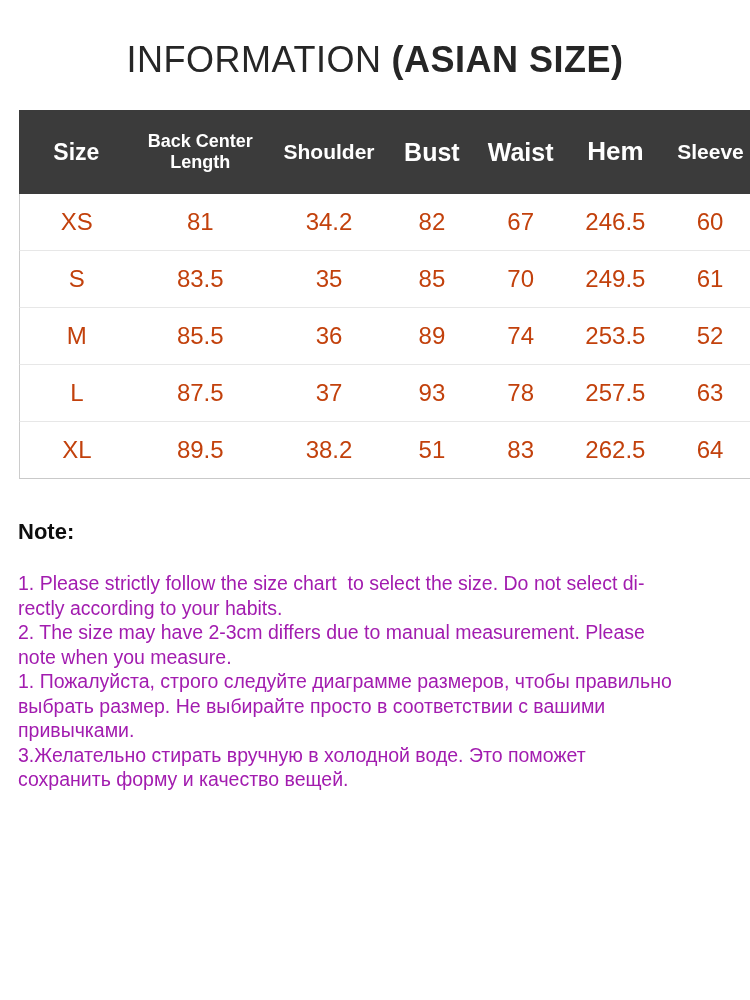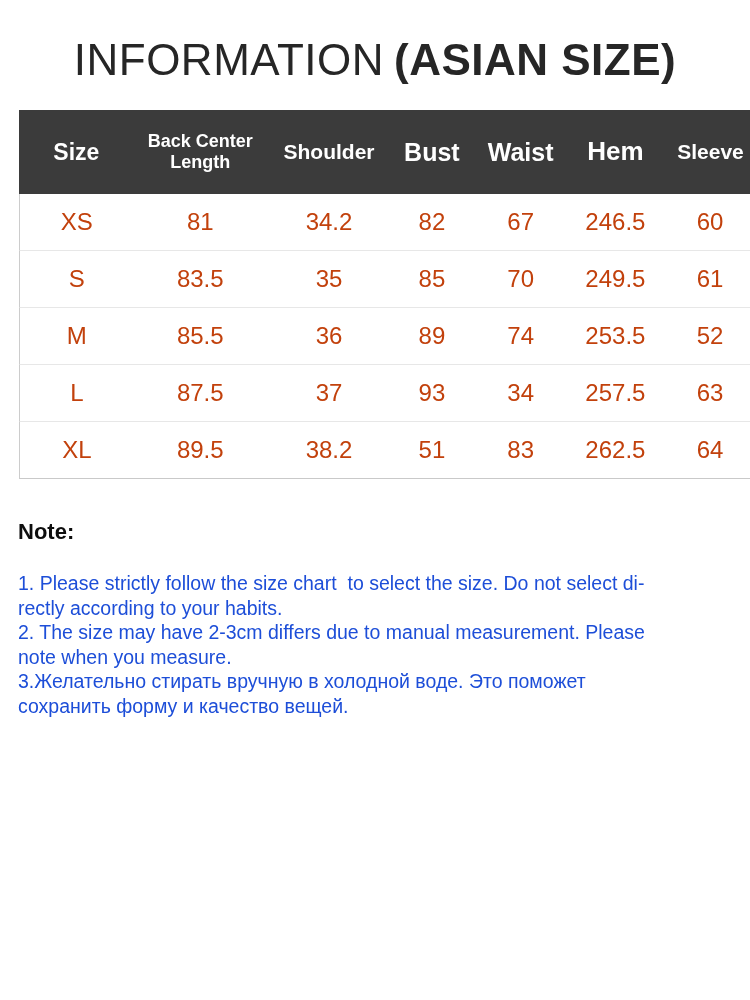--- a/index.html
+++ b/index.html
@@ -10,21 +10,21 @@
     font-family: "Liberation Sans", sans-serif;
     color: #1b1b1b;
     overflow: hidden;
   }
   .page { width: 750px; height: 1000px; position: relative; }
 
   
   .title {
     margin-top: 38px;
     text-align: center;
-    font-size: 44px;
+    font-size: 36px;
     line-height: 44px;
     color: #262626;
     letter-spacing: 0.5px;
     white-space: nowrap;
   }
   .title .title-regular { font-weight: normal; }
   .title .title-bold { font-weight: bold; margin-left: 10px; }
 
   
   table.size-chart {
@@ -75,21 +75,21 @@
   .note-heading { margin-top: 40px; margin-bottom: 26px; }
   .attention-heading {
     margin-top: 30px;
     margin-bottom: 28px;
     font-size: 21px;
     letter-spacing: 7px;
   }
   .paragraph {
     font-size: 19.5px;
     line-height: 24.5px;
-    color: #1d4ed8;
+    color: #a21caf;
     white-space: pre-wrap;
   }
 </style>
 </head>
 <body>
 
 <div class="page">
 
   <h1 class="title"><span class="title-regular">INFORMATION</span><span class="title-bold">(ASIAN SIZE)</span></h1>
 
@@ -140,21 +140,21 @@
         <td>89</td>
         <td>74</td>
         <td>253.5</td>
         <td>52</td>
       </tr>
       <tr>
         <td>L</td>
         <td>87.5</td>
         <td>37</td>
         <td>93</td>
-        <td>34</td>
+        <td>78</td>
         <td>257.5</td>
         <td>63</td>
       </tr>
       <tr>
         <td>XL</td>
         <td>89.5</td>
         <td>38.2</td>
         <td>51</td>
         <td>83</td>
         <td>262.5</td>
@@ -163,17 +163,20 @@
     </tbody>
   </table>
 
   <div class="notes">
     <h2 class="section-heading note-heading">Note:</h2>
     <p class="paragraph">1. Please strictly follow the size chart  to select the size. Do not select di-
 rectly according to your habits.</p>
     <p class="paragraph">2. The size may have 2-3cm differs due to manual measurement. Please
 note when you measure.</p>
 
+    <p class="paragraph">1. Пожалуйста, строго следуйте диаграмме размеров, чтобы правильно
+выбрать размер. Не выбирайте просто в соответствии с вашими
+привычками.</p>
     <p class="paragraph">3.Желательно стирать вручную в холодной воде. Это поможет
 сохранить форму и качество вещей.</p>
   </div>
 
 </div>
 
 </body></html>

